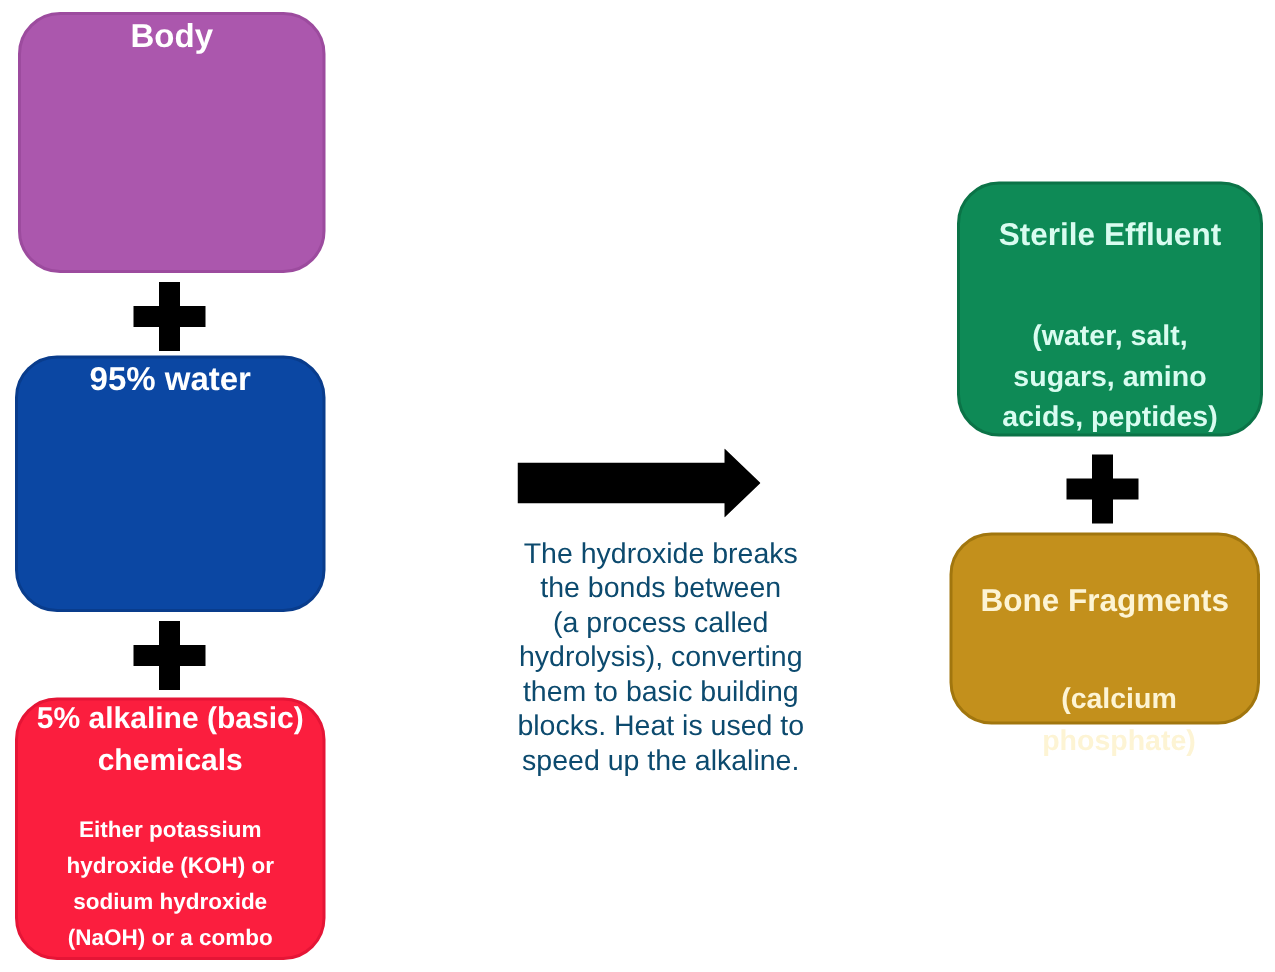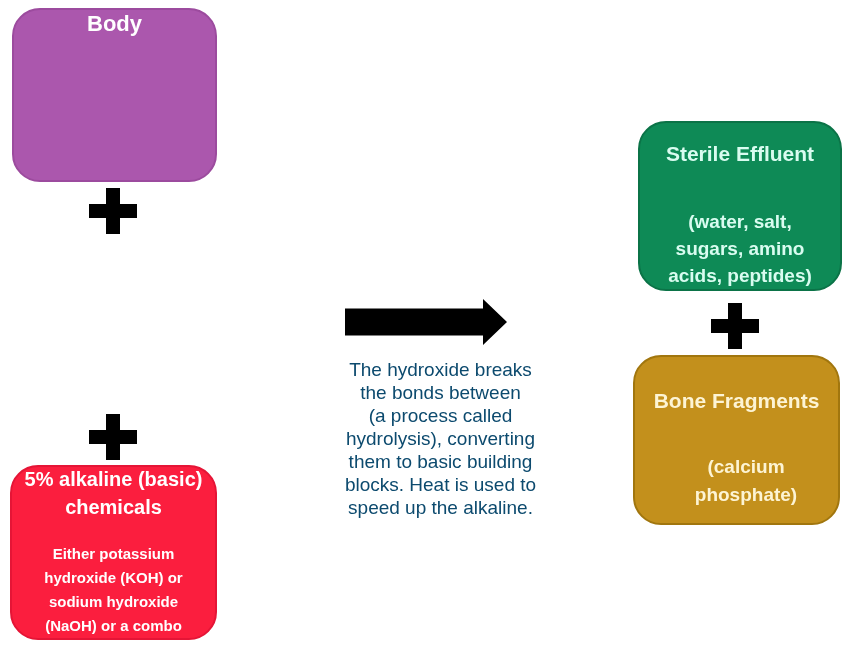--- a/index.html
+++ b/index.html
@@ -20,22 +20,22 @@
     align-items: center;
     justify-content: flex-start;
     text-align: center;
     color: #ffffff;
   }
   .box--body   { left: 12px;  top: 8px;   width: 205px; height: 174px; border: 2px solid #9c4b9e; }
   .box--water  { left: 10px;  top: 237px; width: 207px; height: 171px; border: 2px solid #093c8c; }
   .box--chem   { left: 10px;  top: 465px; width: 207px; height: 175px; border: 2px solid #e51536;
                  justify-content: flex-end; padding-top: 12px; }
   .box--effluent { left: 638px; top: 121px; width: 204px; height: 170px; border: 2px solid #0b7347;
-                 color: #d9fcf0; justify-content: flex-end; }
-  .box--bone   { left: 633px; top: 355px; width: 207px; height: 170px; border: 2px solid #a1760e;
+                 color: #d9fcf0; justify-content: flex-start; padding-top: 20px; }
+  .box--bone   { left: 633px; top: 355px; width: 207px; height: 128px; border: 2px solid #a1760e;
                  color: #fdf4d4; justify-content: flex-start; padding-top: 30px; }
 
   .box-title     { font-size: 22px; font-weight: 600; line-height: 28px; }
   .box--chem .box-title { font-size: 20px; line-height: 28px; }
   .box--effluent .box-title { font-size: 21px; }
   .box--bone .box-title { font-size: 21px; }
 
   .box-sub { font-weight: 600; }
   .box--chem .box-sub     { margin-top: 21px; font-size: 15px; line-height: 24px; font-weight: 700; }
   .box--effluent .box-sub { margin-top: 40px; font-size: 19px; line-height: 27px; }
@@ -69,20 +69,23 @@
 <body>
 
 <div class="canvas">
 
   <div class="box box--body" style="background-color: rgb(171, 87, 173);">
     <div class="box-title">Body</div>
   </div>
 
   <div class="plus plus--1"></div>
 
+  <div class="box box--water" style="background-color: rgb(11, 71, 163);">
+    <div class="box-title">95% water</div>
+  </div>
 
   <div class="plus plus--2"></div>
 
   <div class="box box--chem" style="background-color: rgb(251, 30, 62);">
     <div class="box-title">
       <div>5% alkaline (basic)</div>
       <div>chemicals</div>
     </div>
     <div class="box-sub">
       <div>Either potassium</div>

